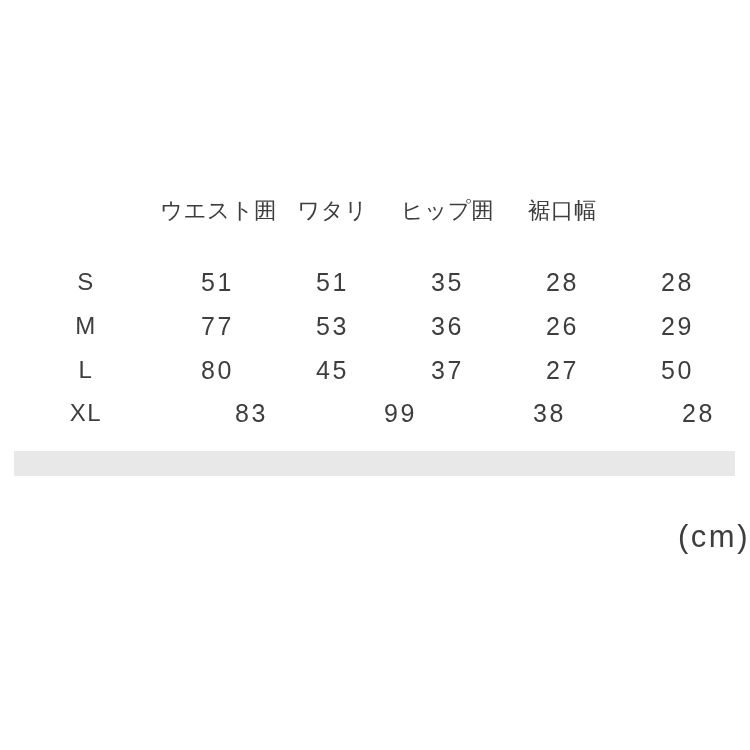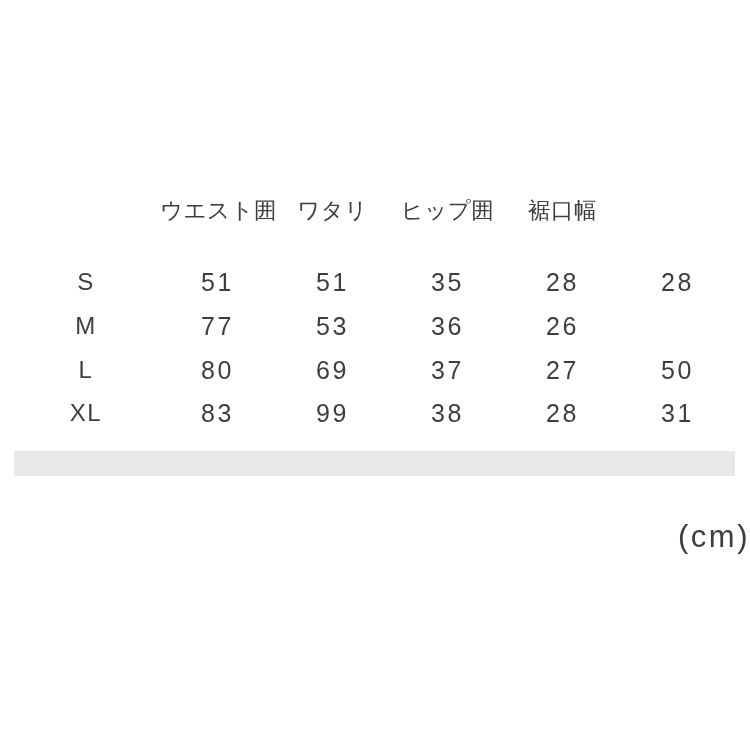--- a/index.html
+++ b/index.html
@@ -34,21 +34,21 @@
     font-size: 23px;
     line-height: 26px;
     letter-spacing: 1px;
     white-space: nowrap;
   }
   .header-row { top: 198px; }
   .header-row .cell { font-size: 22.5px; letter-spacing: 0.5px; }
   .row-0 { top: 269px; }
   .row-1 { top: 313px; }
   .row-2 { top: 357px; }
-  .row-3 { top: 400px; }
+  .row-3 { top: 400px; gap: 34px; }
   .size-label { padding-left: 12px; font-size: 24px; letter-spacing: 1.5px; }
   .num { font-size: 25px; letter-spacing: 2.5px; }
   .divider-bar {
     position: absolute;
     left: 14px;
     top: 451px;
     width: 721px;
     height: 25px;
   }
   .unit-label {
@@ -80,26 +80,27 @@
     <div class="cell num">28</div>
     <div class="cell num">28</div>
   </div>
 
   <div class="trow row-1">
     <div class="cell size-label">M</div>
     <div class="cell num">77</div>
     <div class="cell num">53</div>
     <div class="cell num">36</div>
     <div class="cell num">26</div>
+    <div class="cell num">29</div>
   </div>
 
   <div class="trow row-2">
     <div class="cell size-label">L</div>
     <div class="cell num">80</div>
-    <div class="cell num">69</div>
+    <div class="cell num">45</div>
     <div class="cell num">37</div>
     <div class="cell num">27</div>
     <div class="cell num">50</div>
   </div>
 
   <div class="trow row-3">
     <div class="cell size-label">XL</div>
     <div class="cell num">83</div>
     <div class="cell num">99</div>
     <div class="cell num">38</div>

